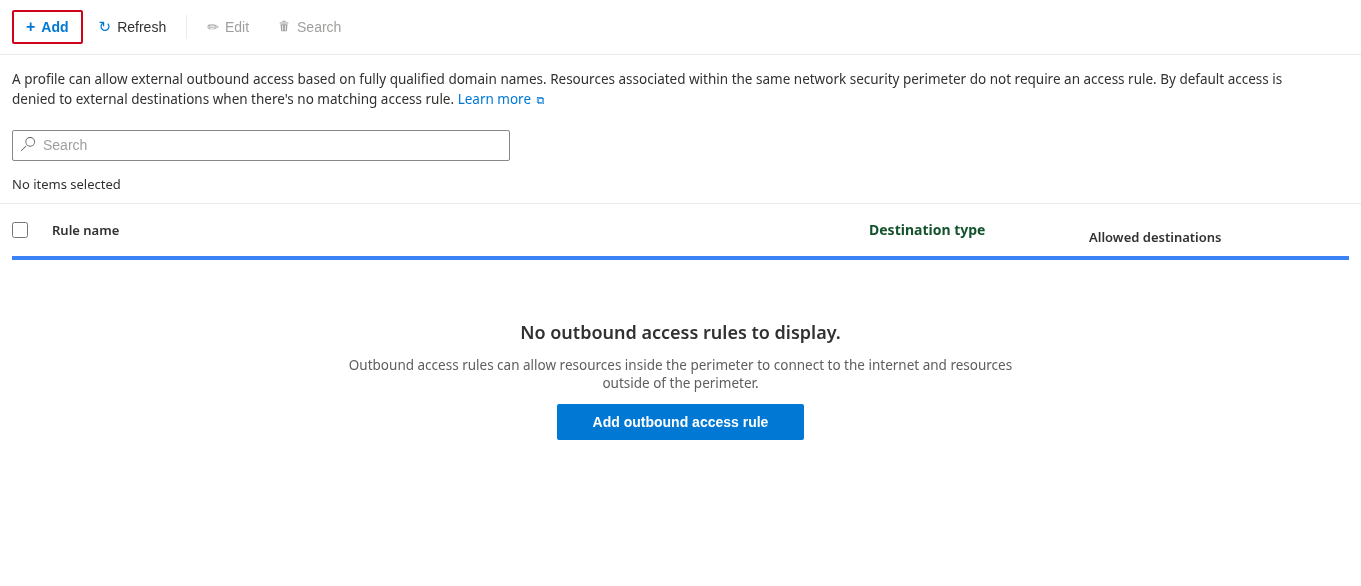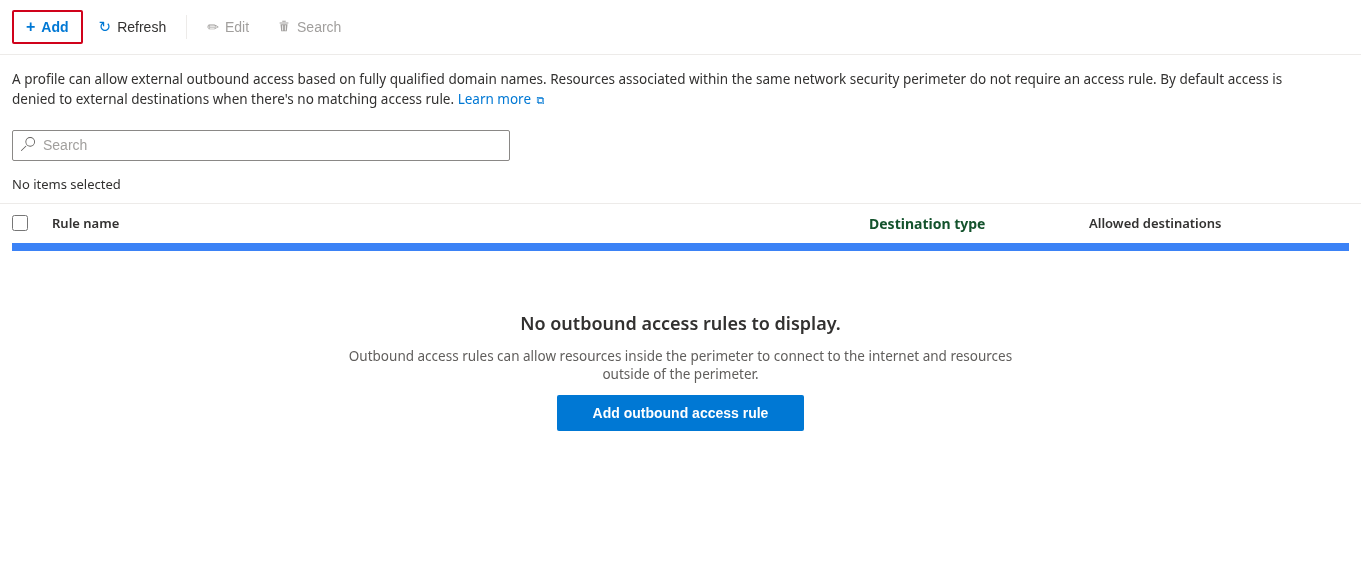--- a/index.html
+++ b/index.html
@@ -117,21 +117,21 @@
 
     .table-container {
       border-top: 1px solid #edebe9;
       padding: 0 12px;
     }
 
     .table-header {
       display: flex;
       align-items: center;
       padding: 10px 0;
-      border-bottom: 8px solid #3b82f6;
+      border-bottom: 4px solid #3b82f6;
     }
 
     .col-checkbox {
       width: 40px;
       flex-shrink: 0;
       display: flex;
       align-items: center;
     }
 
     .col-rule-name {
@@ -146,20 +146,21 @@
       font-weight: 700;
       font-size: 14px;
       color: #14532d;
     }
 
     .col-allowed-dest {
       width: 260px;
       font-weight: 600;
       font-size: 13px;
       color: #323130;
+      margin-top: 14px;
     }
 
     .empty-state {
       display: flex;
       flex-direction: column;
       align-items: center;
       justify-content: center;
       padding: 60px 20px 40px 20px;
       text-align: center;
     }

